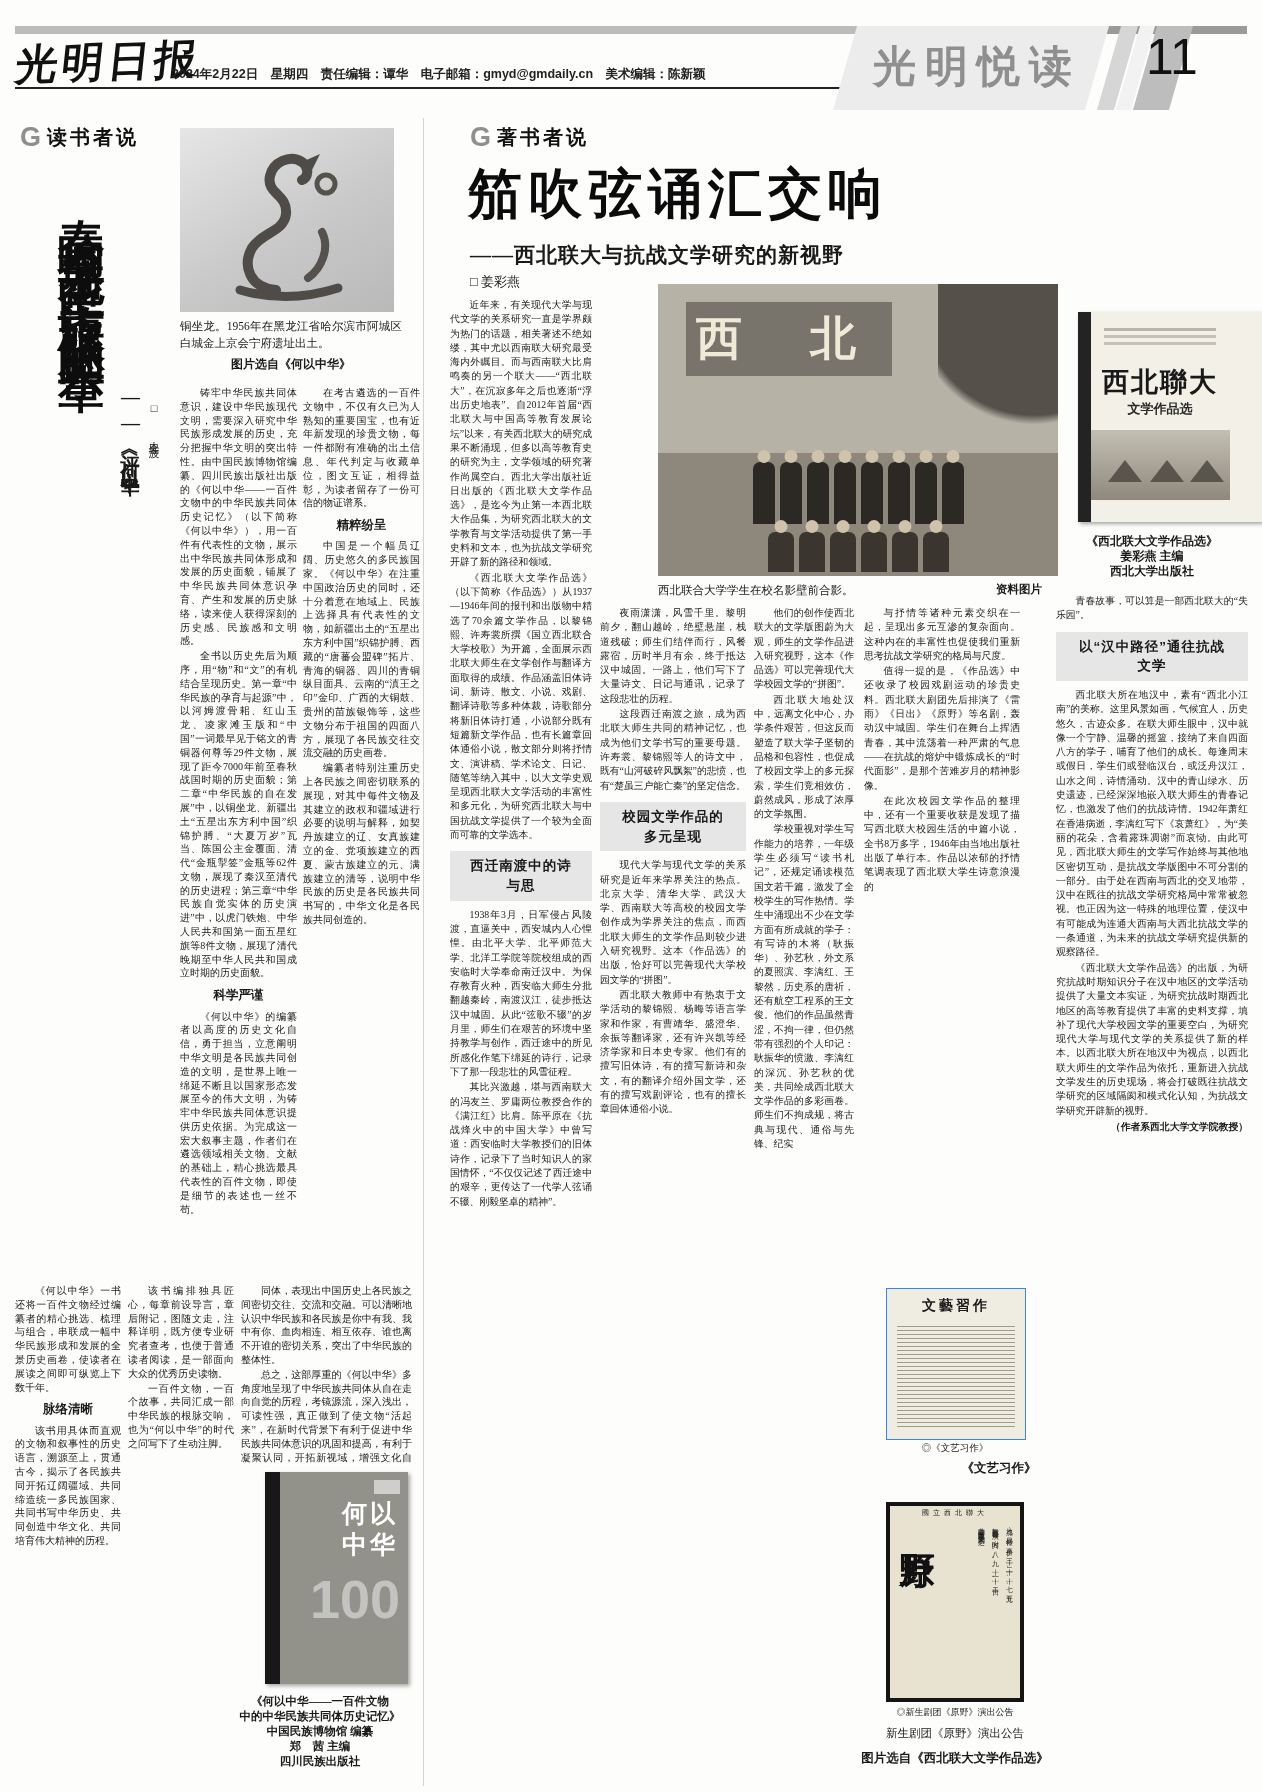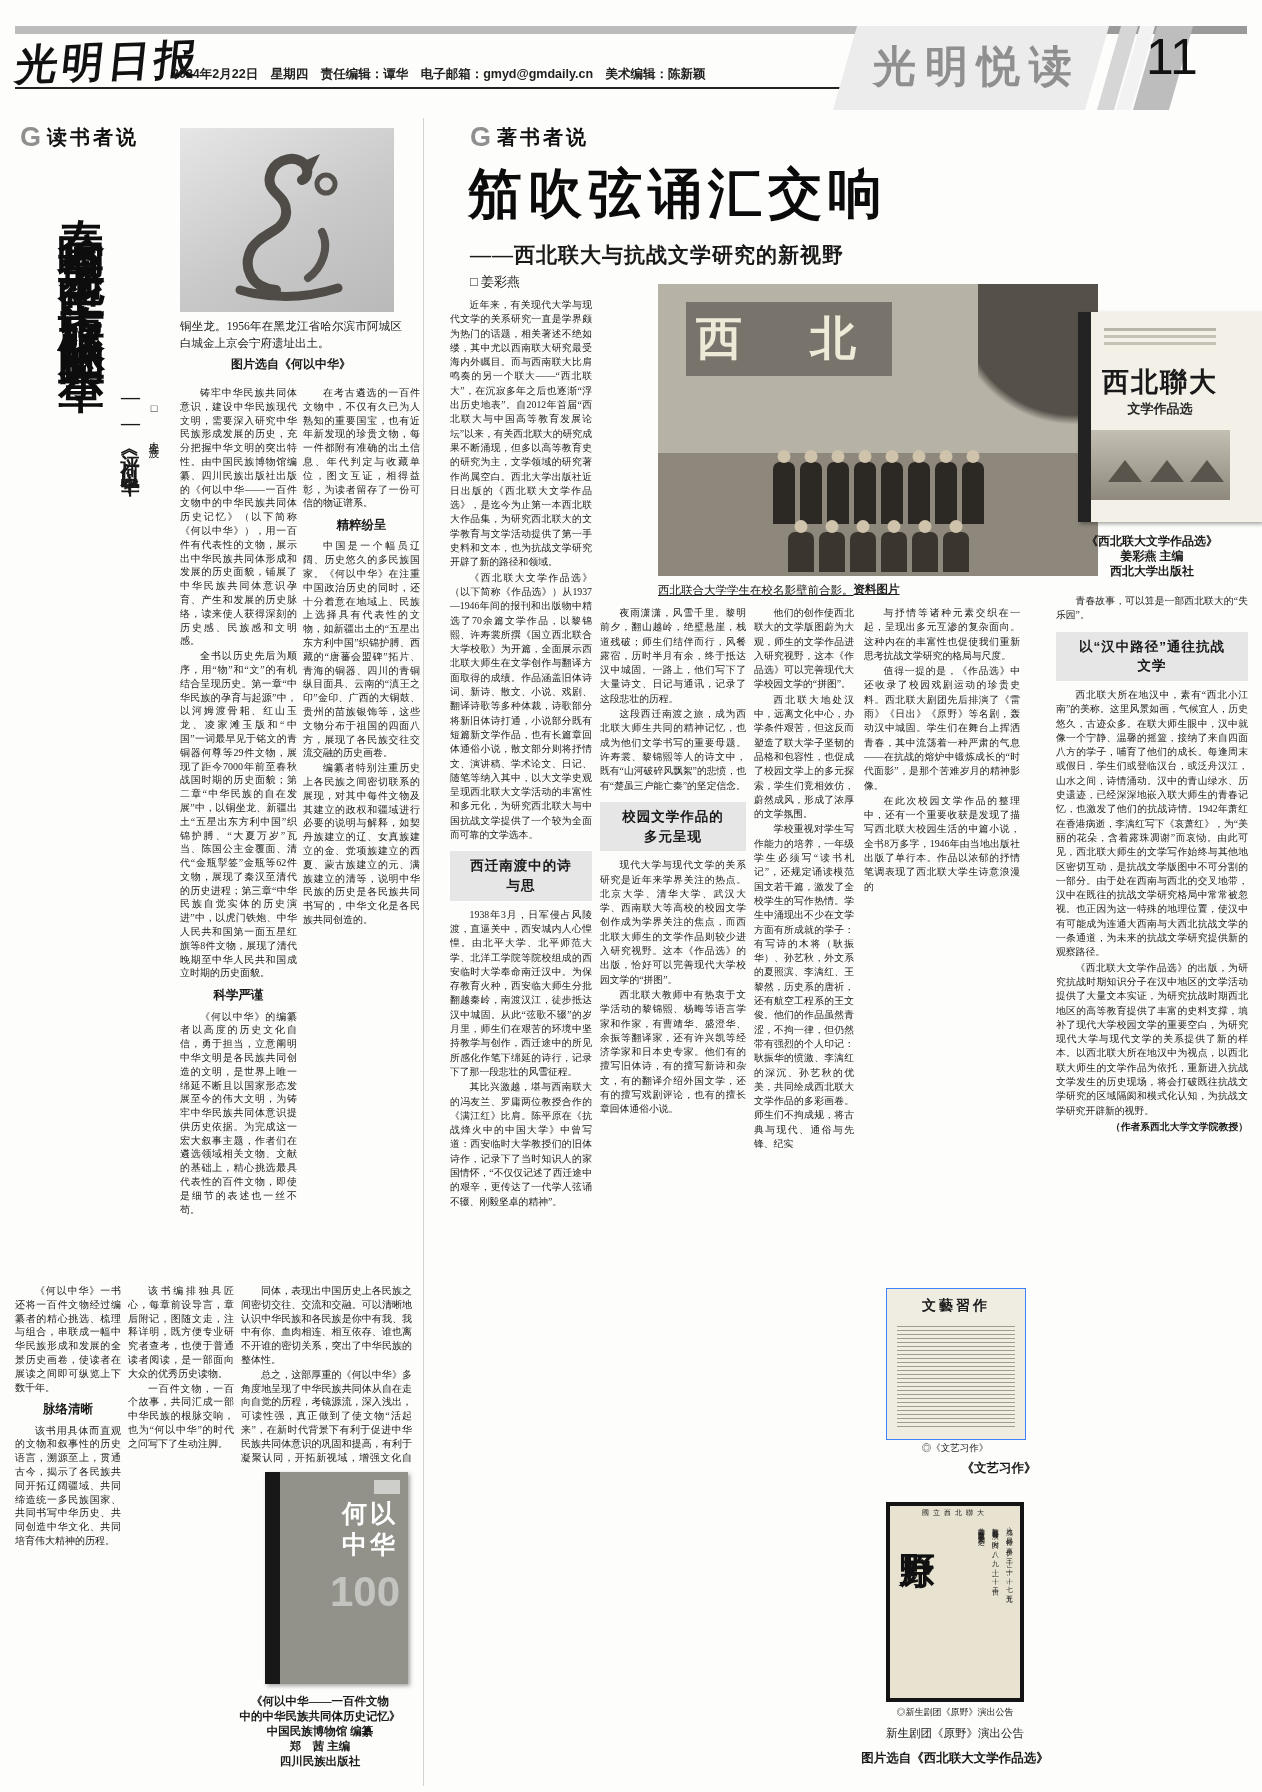--- a/index.html
+++ b/index.html
@@ -46,21 +46,21 @@
   .mid .sub{background:#e6e6e6;font-weight:900;text-align:center;font-size:13.5px;padding:5px 18px;margin:9px 0 7px;
         font-family:"Liberation Sans",sans-serif;letter-spacing:1px;}
   #c5 .attr{text-align:right;text-indent:0;}
   .capline{line-height:15px;}
   
   #mhead{left:468px;top:158px;width:430px;font-family:"DejaVu Serif",serif;font-weight:900;font-size:54px;
         letter-spacing:6px;color:#0b0b0b;}
   #msub{left:470px;top:241px;font-weight:700;font-size:21px;letter-spacing:1px;}
   #mauthor{left:470px;top:273px;font-size:13px;}
   
-  #gphoto{left:658px;top:284px;width:400px;height:292px;background:linear-gradient(180deg,#b7b2a6 0 58%,#8e887c 58% 100%);overflow:hidden;padding-left:40px;}
+  #gphoto{left:658px;top:284px;width:400px;height:292px;background:linear-gradient(180deg,#b7b2a6 0 58%,#8e887c 58% 100%);overflow:hidden;}
   #gphoto .foliage{position:absolute;right:0;top:0;width:120px;height:180px;background:radial-gradient(circle at 80% 10%,#55514a 0 60%,transparent 65%);}
   #wallsign{position:absolute;left:28px;top:18px;padding:6px 10px;background:rgba(70,66,60,.55);
         color:#efe9d8;font-family:"DejaVu Serif",serif;font-weight:900;font-size:46px;letter-spacing:26px;}
   .prow{position:absolute;left:0;width:100%;display:flex;justify-content:center;gap:5px;}
   .prow.standing{bottom:52px;}
   .prow.seated{bottom:4px;}
   .person{width:22px;height:62px;background:#2c2823;border-radius:7px 7px 0 0;position:relative;}
   .prow.seated .person{height:40px;width:26px;background:#3a352e;}
   .person::before{content:"";position:absolute;top:-12px;left:50%;transform:translateX(-50%);
         width:13px;height:13px;border-radius:50%;background:#cfc3ab;}
@@ -84,21 +84,21 @@
   #yuanye .big{position:absolute;left:8px;top:20px;width:44px;writing-mode:vertical-rl;text-orientation:upright;
         font-family:"DejaVu Serif",serif;font-weight:900;font-size:36px;color:#111;}
   #yuanye .vcols{position:absolute;right:6px;top:16px;height:170px;display:flex;gap:4px;}
   .vline{writing-mode:vertical-rl;text-orientation:upright;font-size:6.8px;color:#1d1d1d;letter-spacing:1px;}
   
   #bcover2{left:265px;top:1472px;width:143px;height:212px;background:#92928b;box-shadow:2px 2px 4px rgba(0,0,0,.35);overflow:hidden;}
   #bcover2 .spine{position:absolute;left:0;top:0;width:15px;height:100%;background:#181818;}
   #bcover2 .ht{position:absolute;right:10px;top:26px;text-align:right;color:#fff;font-family:"DejaVu Serif",serif;
         font-weight:900;font-size:25px;line-height:1.25;letter-spacing:3px;}
   #bcover2 .num{position:absolute;right:8px;top:96px;font-family:"Liberation Sans",sans-serif;font-weight:900;
-        font-size:42px;color:rgba(255,255,255,.45);}
+        font-size:54px;color:rgba(255,255,255,.45);}
   #bcover2 .chip{position:absolute;right:8px;top:8px;width:26px;height:14px;background:rgba(255,255,255,.55);}
   .centercap{text-align:center;font-weight:700;font-size:11.5px;}
 </style>
 </head>
 <body>
 
 <div id="page">
 
   <div class="abs" id="topbar"></div>
   <div class="abs" id="logo">光明日报</div>
@@ -200,21 +200,21 @@
     </div>
     <div class="prow seated">
       <span class="person"></span>
         <span class="person"></span>
         <span class="person"></span>
       <span class="person"></span>
         <span class="person"></span>
         <span class="person"></span>
     </div>
   </div>
-  <div class="abs" style="left:658px;top:582px;width:384px;display:flex;text-decoration:underline;">
+  <div class="abs" style="left:658px;top:582px;width:384px;display:flex;justify-content:space-between;">
     <span class="caption">西北联合大学学生在校名影壁前合影。</span>
     <span class="capcredit" style="font-size:11.5px;">资料图片</span>
   </div>
 
   <div class="abs" id="bcover1">
     <div class="spine"></div>
     <div class="hl"></div>
     <div class="t1">西北聯大</div>
     <div class="t2">文学作品选</div>
     <div class="band"></div>

